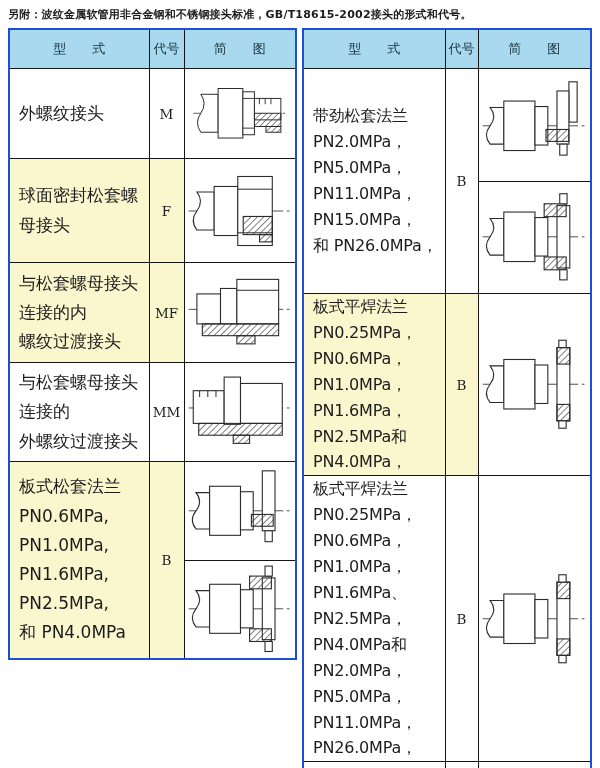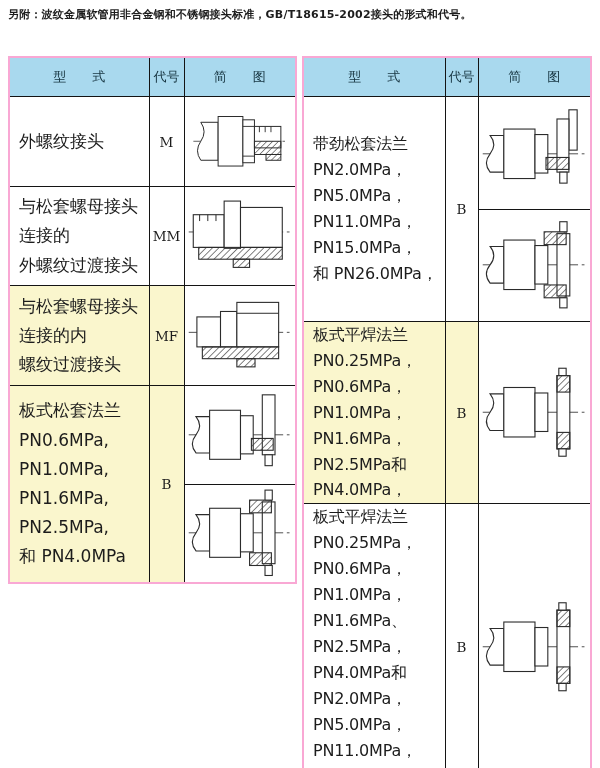--- a/index.html
+++ b/index.html
@@ -7,21 +7,21 @@
     width:600px;height:768px;background:#ffffff;
     font-family:"DejaVu Sans","Liberation Sans",sans-serif;
     color:#1c1c1c;overflow:hidden;
   }
   .title{
     padding:7px 6px 6px 8px;font-size:11px;font-weight:bold;
     letter-spacing:0.2px;white-space:nowrap;
   }
   .wrap{display:flex;margin-left:8px;gap:5px;align-items:flex-start;}
   table.t{border-collapse:collapse;table-layout:fixed;}
-  table.t{border:2px solid #f9a8d4;margin-top:28px;}
+  table.t{border:2px solid #1d4ed8;}
   table.t td{border:1px solid #141414;vertical-align:middle;overflow:hidden;}
   tr.hdr td{
     background:var(--header-bg,#a9d9ee);
     text-align:center;font-size:13px;height:36px;color:#15333f;
   }
   td.c-type{
     white-space:pre-line;padding:0 4px 0 9px;
     line-height:1.72;font-size:17px;
   }
   .right td.c-type{font-size:16px;line-height:1.62;letter-spacing:-0.2px;}
@@ -81,57 +81,77 @@
                   <line x1="83" y1="32" x2="83" y2="39" stroke="#2b2b2b" stroke-width="1.1" stroke-dasharray="none"></line>
                   <line x1="90" y1="32" x2="90" y2="39" stroke="#2b2b2b" stroke-width="1.1" stroke-dasharray="none"></line>
                   <line x1="97" y1="32" x2="97" y2="39" stroke="#2b2b2b" stroke-width="1.1" stroke-dasharray="none"></line>
                   <rect x="77" y="50" width="32" height="16" fill="url(#h)" stroke="#2b2b2b" stroke-width="1.2"></rect>
                   <rect x="91" y="66" width="18" height="7" fill="url(#h)" stroke="#2b2b2b" stroke-width="1.2"></rect>
                 </svg>
               </div>
             </div>
       </td>
     </tr>
+    <tr style="height:104px">
+      <td class="c-type hl">球面密封松套螺母接头</td>
+      <td class="c-code hl">F</td>
+      <td class="c-diag">
+        <div class="dgw" style="height:100px">
+              <div class="diag">
+                <svg viewBox="0 0 118 100" preserveAspectRatio="xMidYMid meet">
+                  <line x1="3" y1="50" x2="115" y2="50" stroke="#2b2b2b" stroke-width="0.9" stroke-dasharray="12 4 3 4"></line>
+                  <path d="M31 29 V71 H12 q-8 -10.5 0 -21 q8 -10.5 0 -21 H31 Z" fill="#fff" stroke="#2b2b2b" stroke-width="1.2"></path>
+                  <rect x="31" y="23" width="26" height="54" fill="#fff" stroke="#2b2b2b" stroke-width="1.2"></rect>
+                  <rect x="57" y="12" width="38" height="76" fill="#fff" stroke="#2b2b2b" stroke-width="1.2"></rect>
+                  <line x1="57" y1="26" x2="95" y2="26" stroke="#2b2b2b" stroke-width="1.1" stroke-dasharray="none"></line>
+                  <line x1="57" y1="74" x2="95" y2="74" stroke="#2b2b2b" stroke-width="1.1" stroke-dasharray="none"></line>
+                  <rect x="63" y="56" width="32" height="20" fill="url(#h)" stroke="#2b2b2b" stroke-width="1.2"></rect>
+                  <rect x="81" y="76" width="14" height="8" fill="url(#h)" stroke="#2b2b2b" stroke-width="1.2"></rect>
+                </svg>
+              </div>
+            </div>
+      </td>
+    </tr>
+    <tr style="height:100px">
+      <td class="c-type hl">与松套螺母接头连接的内
+螺纹过渡接头</td>
+      <td class="c-code hl">MF</td>
+      <td class="c-diag">
+        <div class="dgw" style="height:96px">
+              <div class="diag">
+                <svg viewBox="0 0 118 100" preserveAspectRatio="xMidYMid meet">
+                  <line x1="3" y1="47" x2="115" y2="47" stroke="#2b2b2b" stroke-width="0.9" stroke-dasharray="12 4 3 4"></line>
+                  <rect x="12" y="30" width="26" height="33" fill="#fff" stroke="#2b2b2b" stroke-width="1.2"></rect>
+                  <rect x="38" y="24" width="18" height="39" fill="#fff" stroke="#2b2b2b" stroke-width="1.2"></rect>
+                  <rect x="56" y="14" width="46" height="49" fill="#fff" stroke="#2b2b2b" stroke-width="1.2"></rect>
+                  <line x1="56" y1="26" x2="102" y2="26" stroke="#2b2b2b" stroke-width="1.1" stroke-dasharray="none"></line>
+                  <rect x="18" y="63" width="84" height="13" fill="url(#h)" stroke="#2b2b2b" stroke-width="1.2"></rect>
+                  <rect x="56" y="76" width="20" height="9" fill="url(#h)" stroke="#2b2b2b" stroke-width="1.2"></rect>
+                </svg>
+              </div>
+            </div>
+      </td>
+    </tr>
     <tr style="height:99px">
       <td class="c-type">与松套螺母接头连接的
 外螺纹过渡接头</td>
       <td class="c-code">MM</td>
       <td class="c-diag">
         <div class="dgw" style="height:95px">
               <div class="diag">
                 <svg viewBox="0 0 118 100" preserveAspectRatio="xMidYMid meet">
                   <line x1="3" y1="46" x2="115" y2="46" stroke="#2b2b2b" stroke-width="0.9" stroke-dasharray="12 4 3 4"></line>
                   <rect x="8" y="27" width="34" height="36" fill="#fff" stroke="#2b2b2b" stroke-width="1.2"></rect>
                   <line x1="15" y1="27" x2="15" y2="34" stroke="#2b2b2b" stroke-width="1.1" stroke-dasharray="none"></line>
                   <line x1="24" y1="27" x2="24" y2="34" stroke="#2b2b2b" stroke-width="1.1" stroke-dasharray="none"></line>
                   <line x1="33" y1="27" x2="33" y2="34" stroke="#2b2b2b" stroke-width="1.1" stroke-dasharray="none"></line>
                   <rect x="42" y="12" width="18" height="52" fill="#fff" stroke="#2b2b2b" stroke-width="1.2"></rect>
                   <rect x="60" y="19" width="46" height="44" fill="#fff" stroke="#2b2b2b" stroke-width="1.2"></rect>
                   <rect x="14" y="63" width="92" height="13" fill="url(#h)" stroke="#2b2b2b" stroke-width="1.2"></rect>
                   <rect x="52" y="76" width="18" height="9" fill="url(#h)" stroke="#2b2b2b" stroke-width="1.2"></rect>
-                </svg>
-              </div>
-            </div>
-      </td>
-    </tr>
-    <tr style="height:100px">
-      <td class="c-type hl">与松套螺母接头连接的内
-螺纹过渡接头</td>
-      <td class="c-code hl">MF</td>
-      <td class="c-diag">
-        <div class="dgw" style="height:96px">
-              <div class="diag">
-                <svg viewBox="0 0 118 100" preserveAspectRatio="xMidYMid meet">
-                  <line x1="3" y1="47" x2="115" y2="47" stroke="#2b2b2b" stroke-width="0.9" stroke-dasharray="12 4 3 4"></line>
-                  <rect x="12" y="30" width="26" height="33" fill="#fff" stroke="#2b2b2b" stroke-width="1.2"></rect>
-                  <rect x="38" y="24" width="18" height="39" fill="#fff" stroke="#2b2b2b" stroke-width="1.2"></rect>
-                  <rect x="56" y="14" width="46" height="49" fill="#fff" stroke="#2b2b2b" stroke-width="1.2"></rect>
-                  <line x1="56" y1="26" x2="102" y2="26" stroke="#2b2b2b" stroke-width="1.1" stroke-dasharray="none"></line>
-                  <rect x="18" y="63" width="84" height="13" fill="url(#h)" stroke="#2b2b2b" stroke-width="1.2"></rect>
-                  <rect x="56" y="76" width="20" height="9" fill="url(#h)" stroke="#2b2b2b" stroke-width="1.2"></rect>
                 </svg>
               </div>
             </div>
       </td>
     </tr>
     <tr style="height:149px">
       <td class="c-type hl">板式松套法兰
 PN0.6MPa, PN1.0MPa,
 PN1.6MPa, PN2.5MPa,
 和 PN4.0MPa</td>

